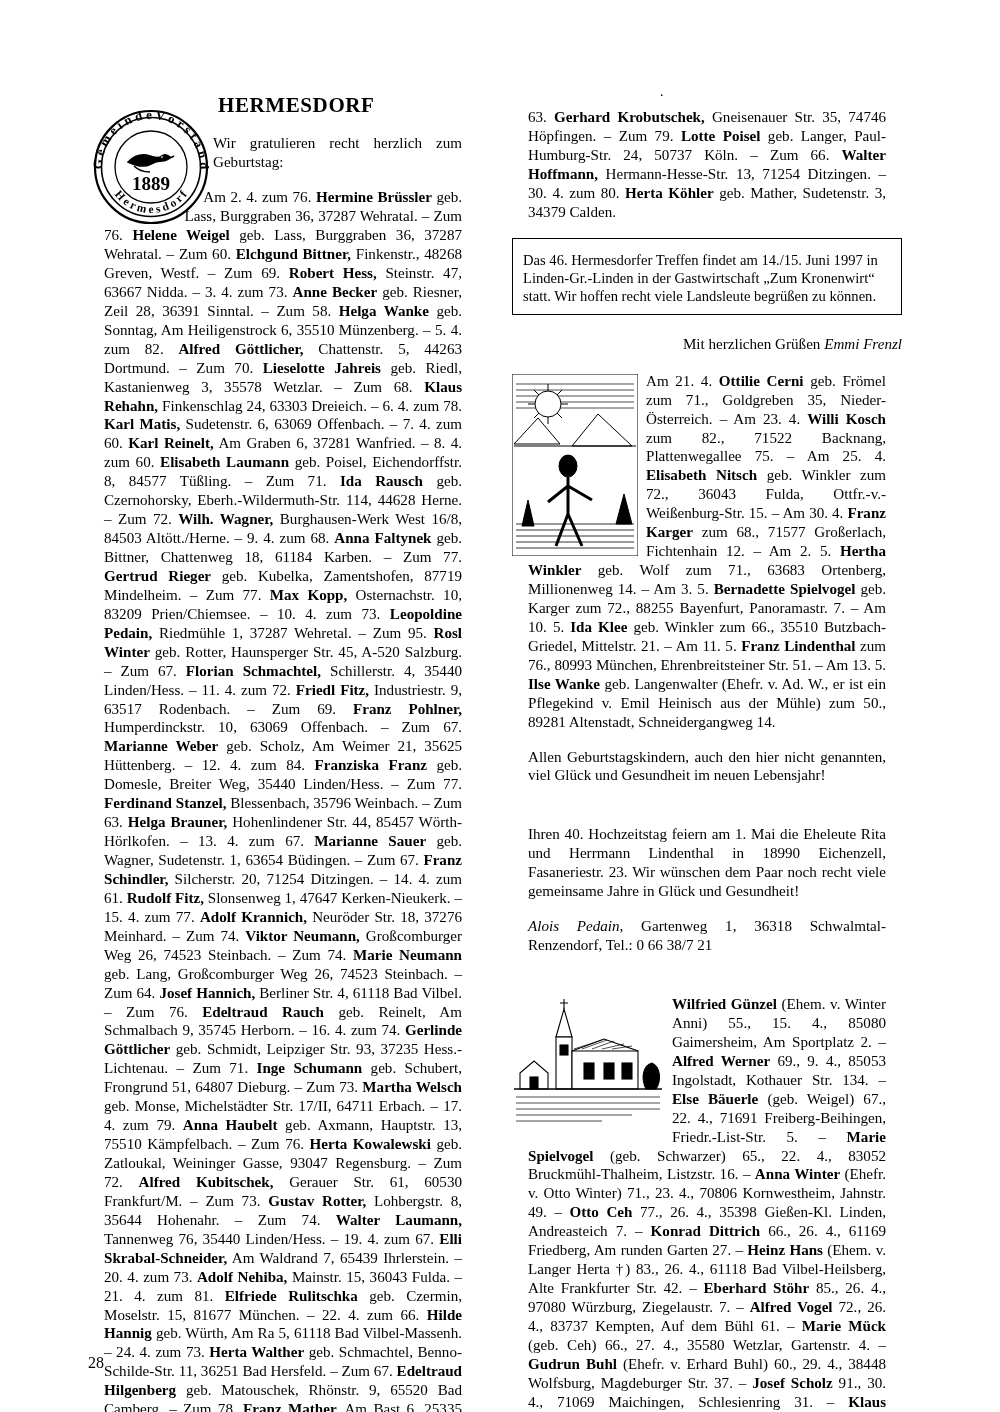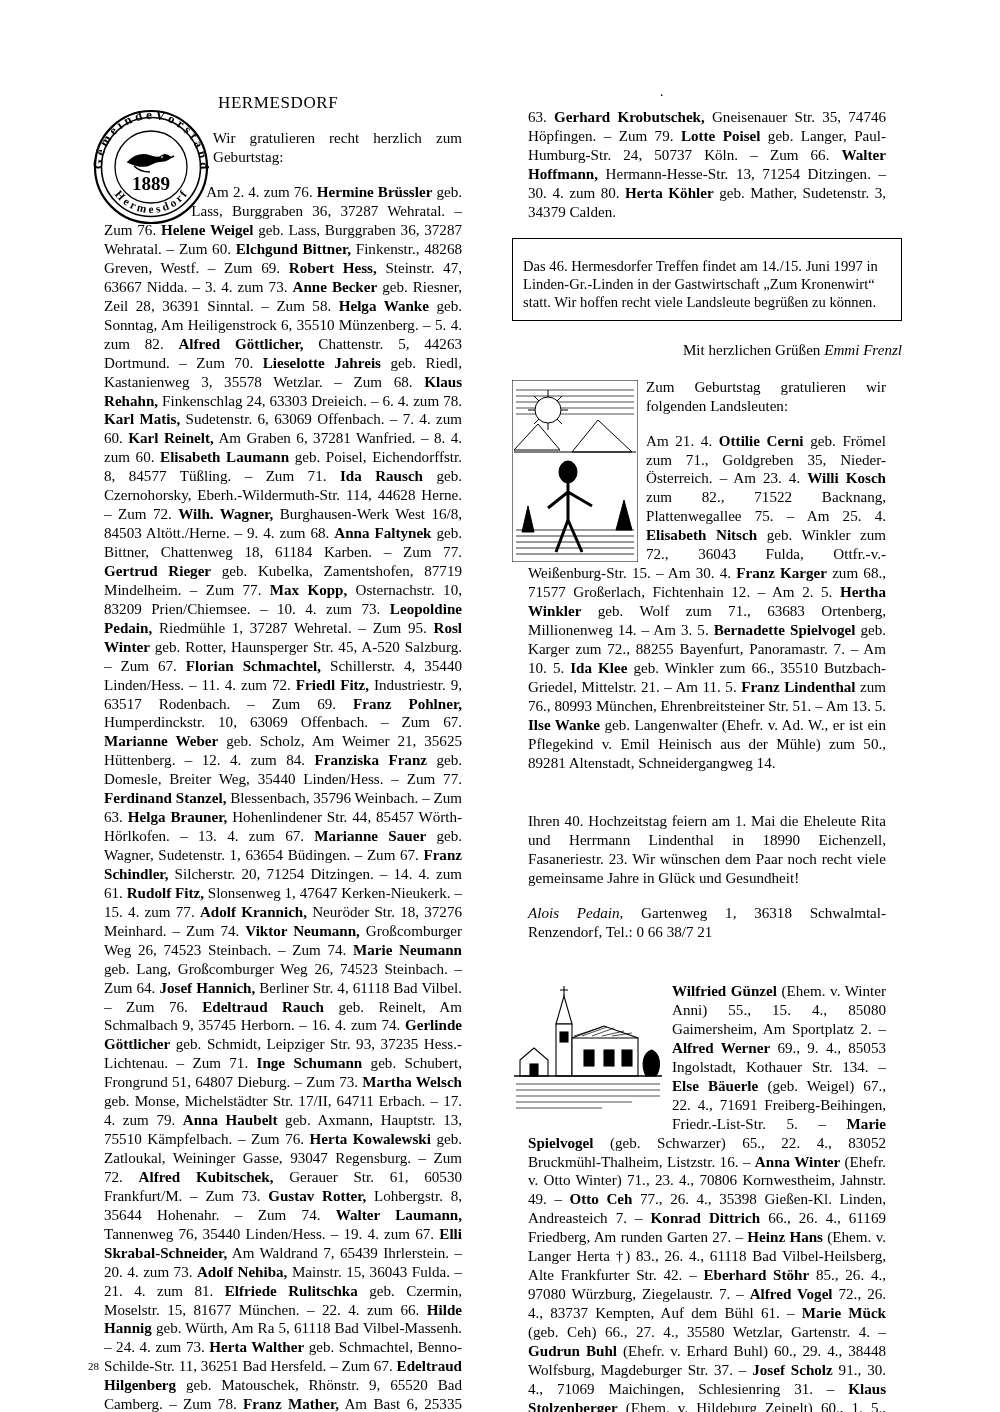--- a/index.html
+++ b/index.html
@@ -29,22 +29,22 @@
     line-height: 1.255;
     text-align: justify;
     text-justify: inter-word;
     hyphens: manual;
   }
   .col-left { left: 88px; }
   .col-right { left: 512px; }
 
   .heading {
     text-align: center;
-    font-weight: normal;
-    font-size: 17px;
+    font-weight: bold;
+    font-size: 21px;
     letter-spacing: 0.6px;
     margin: 0 0 2px 0;
   }
   .heading-indent {
     margin-left: 130px;
     text-align: left;
   }
   b { font-weight: bold; }
   i { font-style: italic; }
 
@@ -61,21 +61,21 @@
   
   .wrap-left {
     float: left;
     width: 128px;
     height: 126px;
     shape-outside: circle(62px at 63px 63px);
   }
 
   .box {
     border: 1px solid #000;
-    padding: 18px 10px 8px 10px;
+    padding: 12px 10px 8px 10px;
     margin: 14px 0 10px 0;
     font-size: 14.6px;
     line-height: 1.26;
     text-align: left;
   }
   .right-sig {
     text-align: right;
     margin: 20px 0 18px 0;
     font-size: 15.1px;
   }
@@ -94,21 +94,21 @@
     float: left;
     width: 152px;
     height: 148px;
     margin: 4px 8px 2px 0;
     shape-outside: inset(0);
   }
   .page-number {
     position: absolute;
     left: 88px;
     bottom: 40px;
-    font-size: 11px;
+    font-size: 16px;
   }
   .dot-top {
     position: absolute;
     left: 660px;
     top: 84px;
     font-size: 14px;
   }
   .para { margin: 16px; }
   .para + .para { margin-top: 0; }
 </style>
@@ -188,22 +188,22 @@
           <g stroke-width="0.8">
             <path d="M4,150 H122 M4,156 H122 M4,162 H122 M4,168 H122 M4,174 H122"></path>
           </g>
 
           <path d="M104,150 L112,120 L120,150 Z" fill="#000"></path>
           <path d="M10,152 L16,126 L22,152 Z" fill="#000"></path>
         </g>
       </svg>
     </div>
 
-    <p class="para">Zum Geburtstag gratulieren wir folgenden Landsleuten:</p>
     <p class="para">Am 21. 4. <b>Ottilie Cerni</b> geb. Frömel zum 71., Goldgreben 35, Nieder-Österreich. – Am 23. 4. <b>Willi Kosch</b> zum 82., 71522 Backnang, Plattenwegallee 75. – Am 25. 4. <b>Elisabeth Nitsch</b> geb. Winkler zum 72., 36043 Fulda, Ottfr.-v.-Weißenburg-Str. 15. – Am 30. 4. <b>Franz Karger</b> zum 68., 71577 Großerlach, Fichtenhain 12. – Am 2. 5. <b>Hertha Winkler</b> geb. Wolf zum 71., 63683 Ortenberg, Millionenweg 14. – Am 3. 5. <b>Bernadette Spielvogel</b> geb. Karger zum 72., 88255 Bayenfurt, Panoramastr. 7. – Am 10. 5. <b>Ida Klee</b> geb. Winkler zum 66., 35510 Butzbach-Griedel, Mittelstr. 21. – Am 11. 5. <b>Franz Lindenthal</b> zum 76., 80993 München, Ehrenbreitsteiner Str. 51. – Am 13. 5. <b>Ilse Wanke</b> geb. Langenwalter (Ehefr. v. Ad. W., er ist ein Pflegekind v. Emil Heinisch aus der Mühle) zum 50., 89281 Altenstadt, Schneidergangweg 14.</p>
+    <p class="para">Allen Geburtstagskindern, auch den hier nicht genannten, viel Glück und Gesundheit im neuen Lebensjahr!</p>
     <div class="blockgap"></div>
     <p class="para">Ihren 40. Hochzeitstag feiern am 1. Mai die Eheleute Rita und Herrmann Lindenthal in 18990 Eichenzell, Fasaneriestr. 23. Wir wünschen dem Paar noch recht viele gemeinsame Jahre in Glück und Gesundheit!</p>
     <p class="para"><i>Alois Pedain,</i><span> Gartenweg 1, 36318 Schwalmtal-Renzendorf, Tel.: 0 66 38/7 21</span></p>
 
     <div class="blockgap"></div>
 
     <div class="church">
       <svg width="152" height="148" viewBox="0 0 152 148">
         <g stroke="#000" stroke-width="1.1" fill="none">
 

